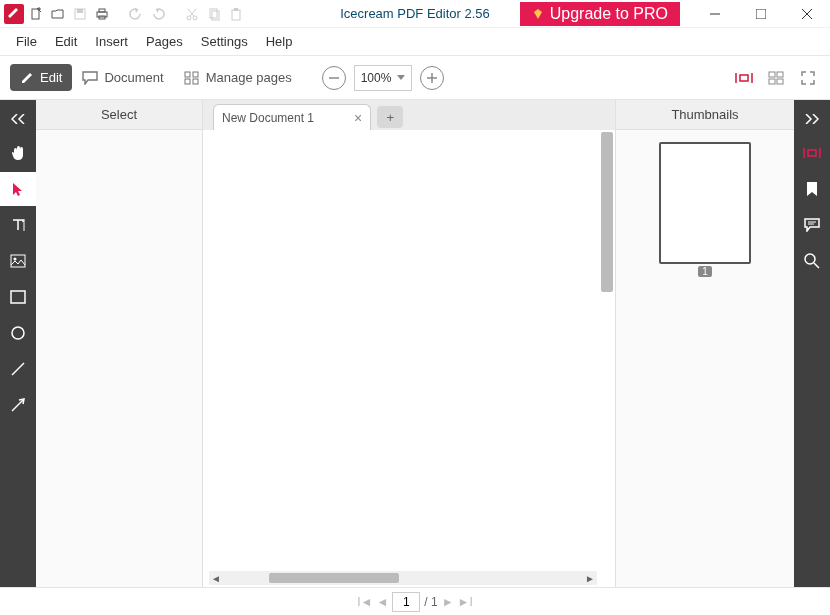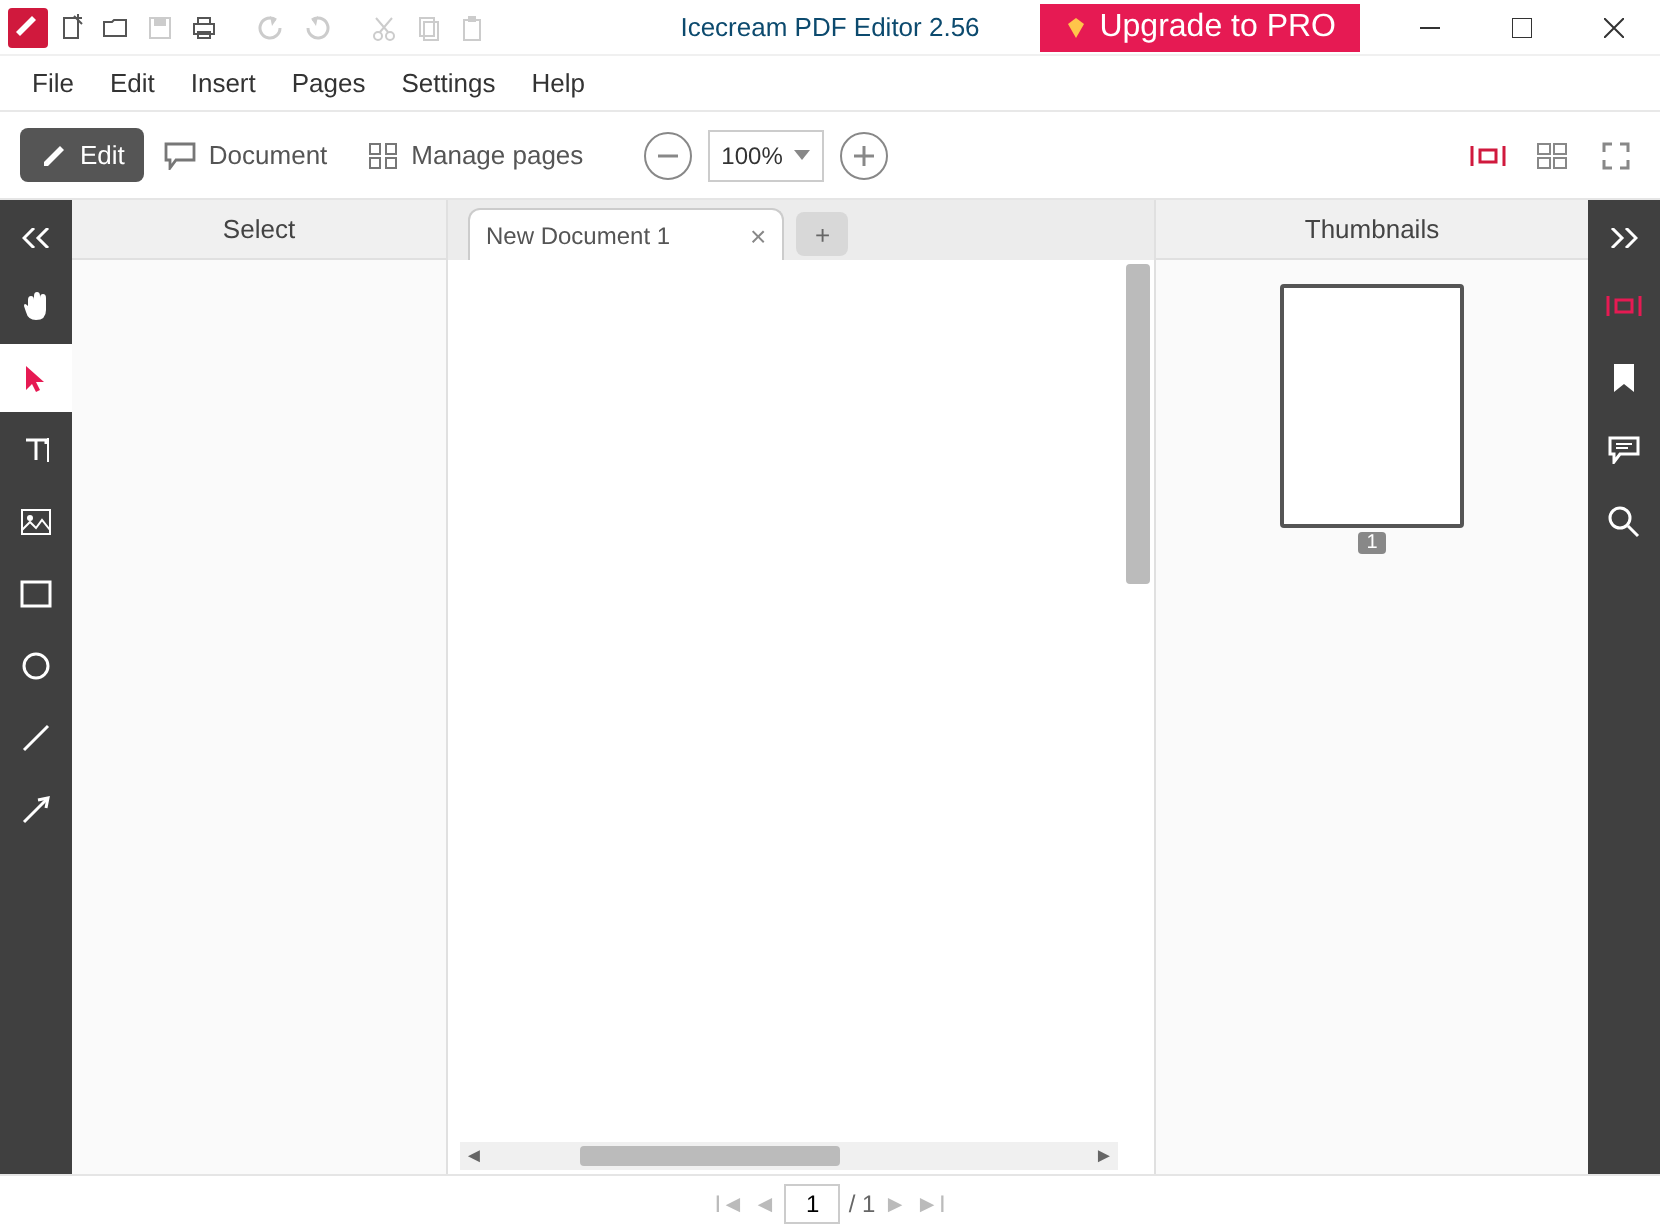--- a/index.html
+++ b/index.html
@@ -21,35 +21,35 @@
 .zoom-group { display: flex; align-items: center; gap: 8px; margin-left: 20px; }
 .zoom-btn { width: 24px; height: 24px; border: 1.5px solid #888; border-radius: 50%; display: flex; align-items: center; justify-content: center; color: #888; font-size: 14px; }
 .zoom-select { border: 1px solid #ccc; height: 26px; display: flex; align-items: center; padding: 0 6px; gap: 6px; font-size: 12px; }
 .tb-right { position: absolute; right: 10px; display: flex; gap: 8px; }
 .tb-right .ricon { width: 24px; height: 24px; display: flex; align-items: center; justify-content: center; color: #888; }
 .tb-right .ricon.red { color: #d0193d; }
 .main { flex: 1; display: flex; min-height: 0; }
 .ltoolbar, .rtoolbar { width: 36px; background: #404040; display: flex; flex-direction: column; align-items: center; padding-top: 4px; gap: 2px; }
 .ltoolbar .tool, .rtoolbar .tool { width: 36px; height: 34px; display: flex; align-items: center; justify-content: center; color: #fff; }
 .tool.red { color: #e61a53; background: #fff; }
-.sidepanel { width: 188px; background: #fafafa; display: flex; flex-direction: column; border-right: 1px solid #e0e0e0; }
+.sidepanel { width: 167px; background: #fafafa; display: flex; flex-direction: column; border-right: 1px solid #e0e0e0; }
 .sidepanel .head { height: 30px; display: flex; align-items: center; justify-content: center; background: #f0f0f0; border-bottom: 1px solid #e0e0e0; font-size: 13px; color: #444; }
 .sidepanel .body { padding: 14px 10px; font-size: 11px; text-align: center; color: #333; line-height: 1.4; }
 .canvas { flex: 1; display: flex; flex-direction: column; background: #fff; min-width: 0; }
 .tabs { height: 30px; background: #ececec; display: flex; align-items: flex-end; padding-left: 10px; }
 .tab { height: 26px; background: #fff; border: 1px solid #ccc; border-bottom: none; border-radius: 6px 6px 0 0; display: flex; align-items: center; padding: 0 8px; gap: 40px; font-size: 12px; color: #555; }
 .tab-close { color: #888; font-size: 14px; }
 .tab-plus { width: 26px; height: 22px; background: #d8d8d8; border-radius: 4px; display: flex; align-items: center; justify-content: center; margin-left: 6px; color: #666; margin-bottom: 2px; }
 .page-area { flex: 1; position: relative; background: #fff; }
 .page { position: absolute; left: 6px; top: 4px; right: 18px; bottom: 18px; background: #fff; }
 .vscroll { position: absolute; right: 2px; top: 2px; width: 12px; height: 160px; background: #bbb; border-radius: 2px; }
 .hscroll-track { position: absolute; bottom: 2px; left: 6px; right: 18px; height: 14px; background: #f0f0f0; display: flex; align-items: center; }
 .hscroll-thumb { position: absolute; left: 60px; width: 130px; height: 10px; background: #bbb; top: 2px; border-radius: 2px; }
 .hscroll-arrow { width: 14px; height: 14px; display: flex; align-items: center; justify-content: center; color: #666; font-size: 10px; }
-.thumbs { width: 217px; background: #fafafa; border-left: 1px solid #e0e0e0; display: flex; flex-direction: column; }
+.thumbs { width: 179px; background: #fafafa; border-left: 1px solid #e0e0e0; display: flex; flex-direction: column; }
 .thumbs .head { height: 30px; display: flex; align-items: center; justify-content: center; background: #f0f0f0; border-bottom: 1px solid #e0e0e0; font-size: 13px; color: #444; }
 .thumbs .body { flex: 1; display: flex; flex-direction: column; align-items: center; padding-top: 12px; }
 .thumb-page { width: 92px; height: 122px; background: #fff; border: 2px solid #555; border-radius: 2px; }
 .thumb-num { margin-top: 2px; background: #888; color: #fff; font-size: 10px; padding: 0 4px; border-radius: 2px; }
 .statusbar { height: 28px; border-top: 1px solid #e5e5e5; display: flex; align-items: center; justify-content: center; gap: 4px; font-size: 12px; color: #666; }
 .pagebox { width: 28px; height: 20px; border: 1px solid #ccc; text-align: center; font-size: 12px; }
 .collapse-btn { width: 36px; height: 30px; background: #404040; display: flex; align-items: center; justify-content: center; color: #fff; }
 svg { display: block; }
 </style>
 </head>

